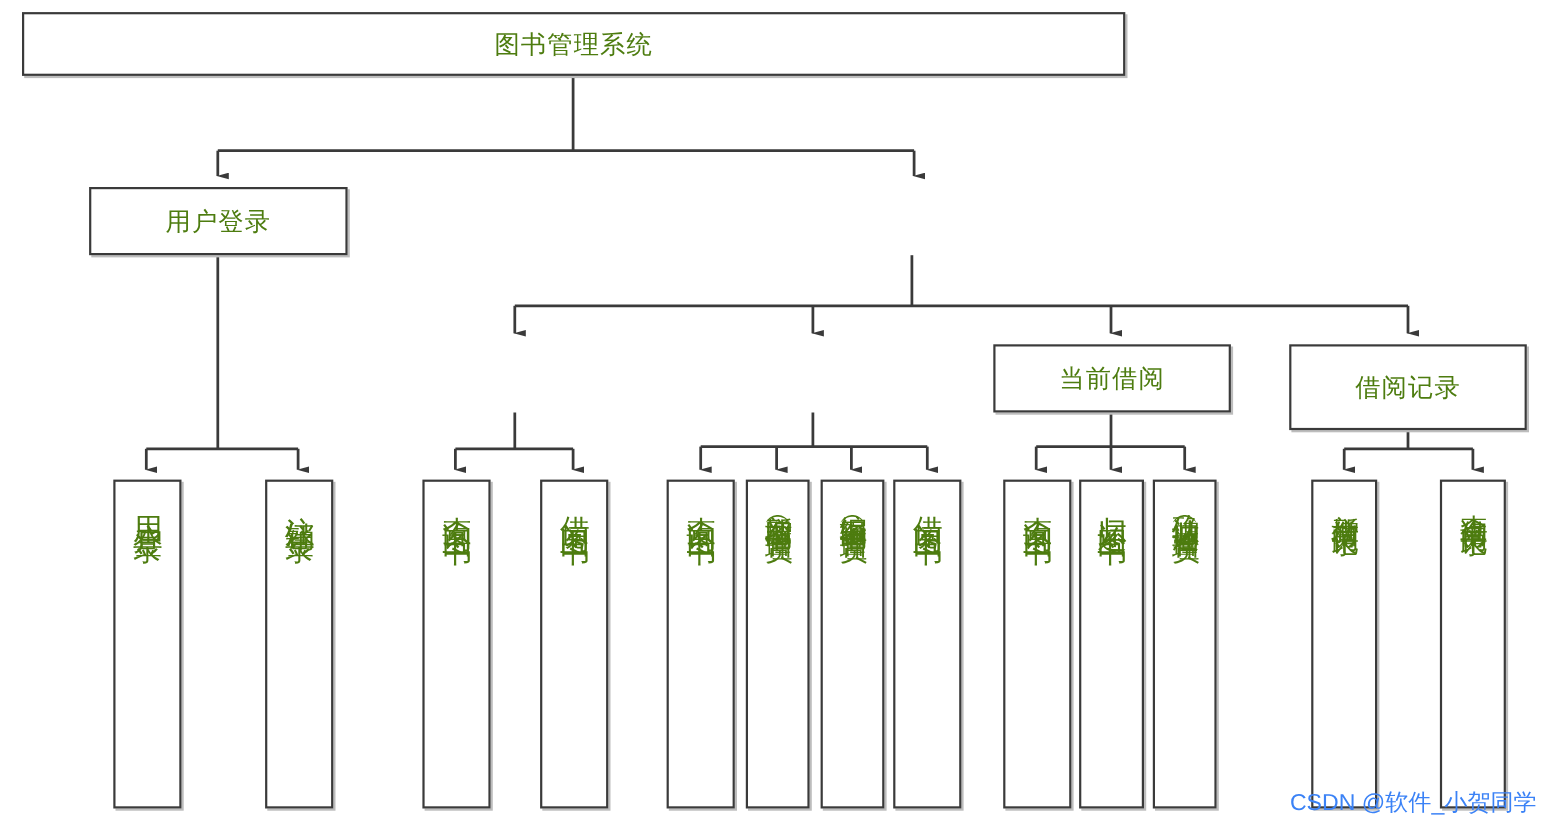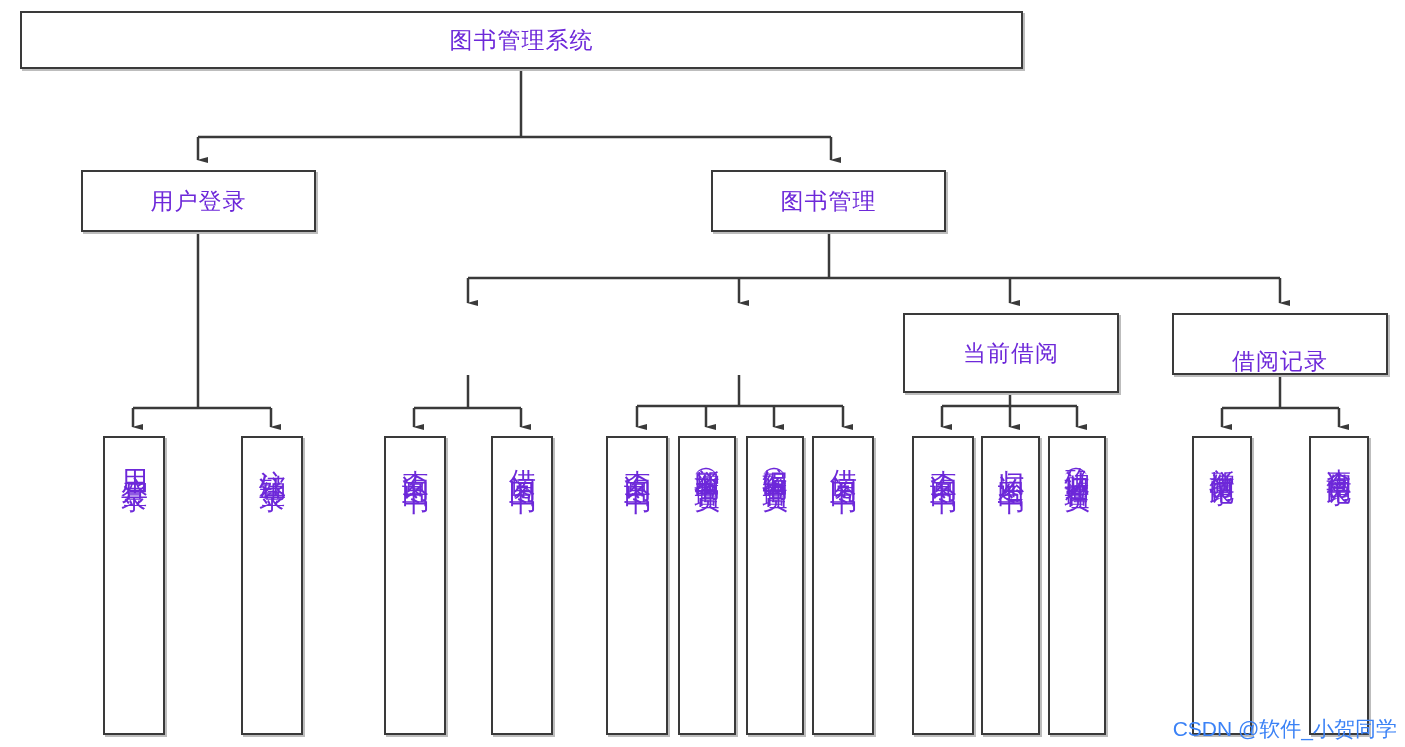--- a/index.html
+++ b/index.html
@@ -14,21 +14,21 @@
 
   .node{
     position:absolute;
     box-sizing:border-box;
     background:#ffffff;
     border:2px solid #3a3a3a;
     box-shadow:2px 2px 0 #bdbdbd;
     display:flex;
     align-items:center;
     justify-content:center;
-    color:#6d28d9;
+    color:#4d7c0f;
   }
   .node .lbl{
     display:block;
     text-align:center;
     line-height:1.05;
     white-space:pre;
   }
   .h-node .lbl{
     font-size:23px;
     letter-spacing:1px;
@@ -111,28 +111,25 @@
     </g>
   </svg>
 
   <div class="node h-node" style="left:20px;top:11px;width:1003px;height:58px;">
     <span class="lbl">图书管理系统</span>
   </div>
 
   <div class="node h-node" style="left:81px;top:170px;width:235px;height:62px;">
     <span class="lbl">用户登录</span>
   </div>
-  <div class="node h-node" style="left:711px;top:170px;width:235px;height:62px;">
-    <span class="lbl">图书管理</span>
-  </div>
 
-  <div class="node h-node" style="left:903px;top:313px;width:216px;height:80px;">
+  <div class="node h-node" style="left:903px;top:313px;width:216px;height:62px;">
     <span class="lbl">当前借阅</span>
   </div>
-  <div class="node h-node" style="left:1172px;top:313px;width:216px;height:62px;align-items:flex-end;">
+  <div class="node h-node" style="left:1172px;top:313px;width:216px;height:78px;">
     <span class="lbl">借阅记录</span>
   </div>
 
   <div class="node v-node" style="left:103px;top:436px;width:62px;height:299px;">
     <span class="lbl">用户登录</span>
   </div>
   <div class="node v-node" style="left:241px;top:436px;width:62px;height:299px;">
     <span class="lbl">注销登录</span>
   </div>
 

